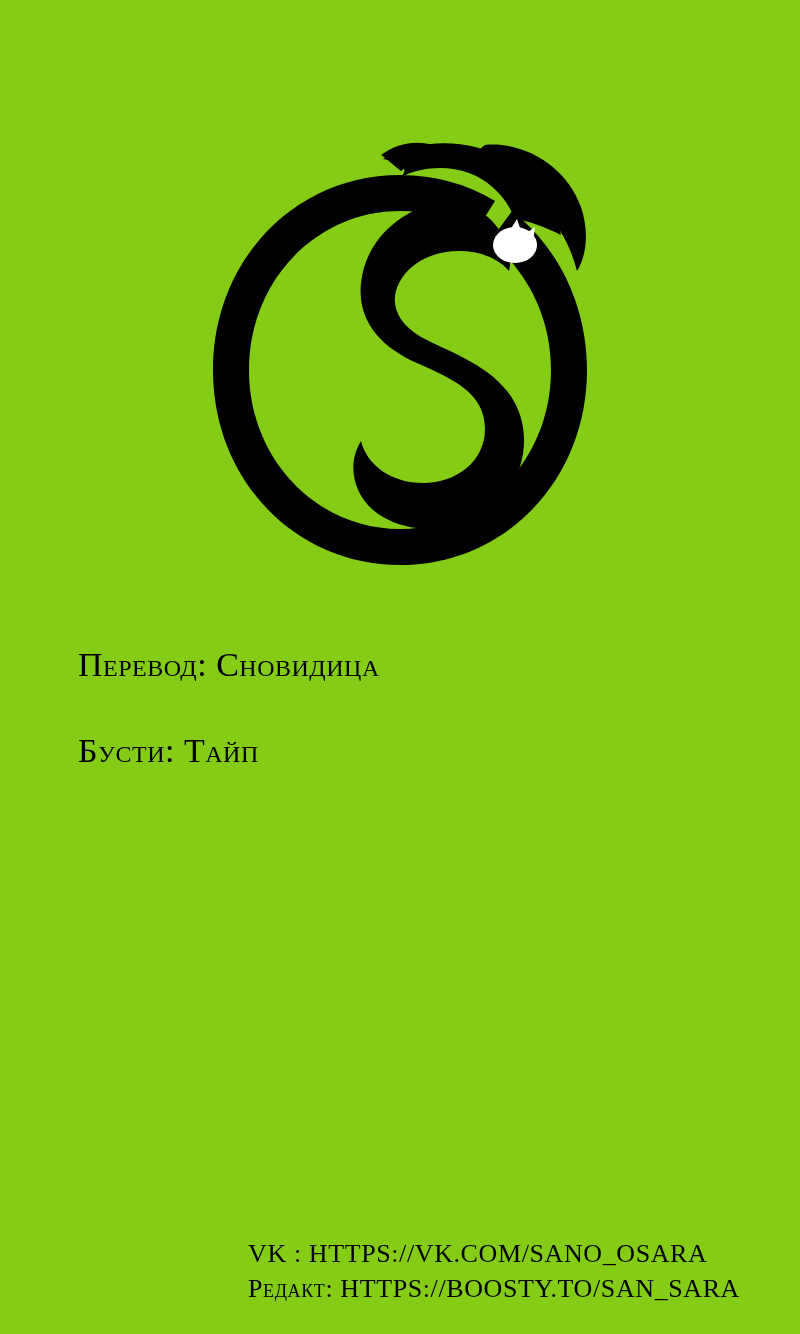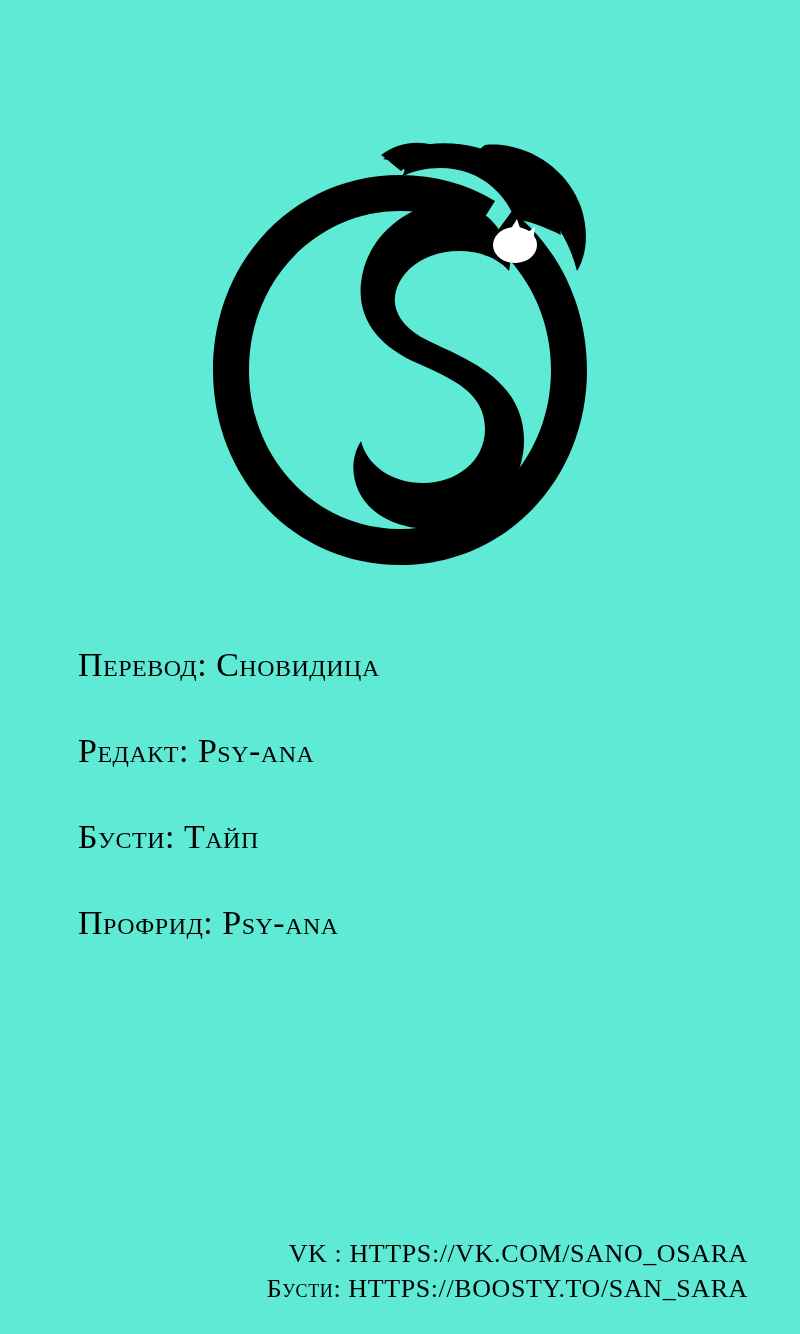--- a/index.html
+++ b/index.html
@@ -12,21 +12,21 @@
     height: 1334px;
     position: relative;
     font-family: "Liberation Serif", serif;
     color: #000000;
     overflow: hidden;
   }
 
   .page {
     position: absolute;
     inset: 0;
-    background: #5eead4;
+    background: #84cc16;
   }
 
   
   .logo-wrap {
     position: absolute;
     left: 0;
     top: 100px;
     width: 800px;
     height: 500px;
     display: flex;
@@ -60,23 +60,23 @@
   .credit-line .role {
     font-variant: small-caps;
   }
   .credit-line .name {
     font-variant: small-caps;
   }
 
   
   .footer {
     position: absolute;
-    right: 52px;
+    right: 60px;
     bottom: 28px;
-    text-align: right;
+    text-align: left;
   }
   .footer-line {
     font-family: "Liberation Serif", serif;
     font-size: 26px;
     line-height: 1.32;
     letter-spacing: 0.6px;
     font-variant: small-caps;
     color: #000;
     white-space: nowrap;
   }
@@ -147,31 +147,23 @@
       <path d="M336 122 L 350 112 L 348 128 Z" fill="#ffffff"></path>
     </svg>
   </div>
 
   <div class="credits">
     <div class="credit-line">
       <span class="role">Перевод:</span>
       <span class="name">Сновидица</span>
     </div>
     <div class="credit-line">
-      <span class="role">Редакт:</span>
-      <span class="name">Psy-ana</span>
-    </div>
-    <div class="credit-line">
       <span class="role">Бусти:</span>
       <span class="name">Тайп</span>
-    </div>
-    <div class="credit-line">
-      <span class="role">Профрид:</span>
-      <span class="name">Psy-ana</span>
     </div>
   </div>
 
   <div class="footer">
     <div class="footer-line">VK : HTTPS://VK.COM/SANO_OSARA</div>
-    <div class="footer-line">Бусти: HTTPS://BOOSTY.TO/SAN_SARA</div>
+    <div class="footer-line">Редакт: HTTPS://BOOSTY.TO/SAN_SARA</div>
   </div>
 
 </div>
 
 </body></html>

